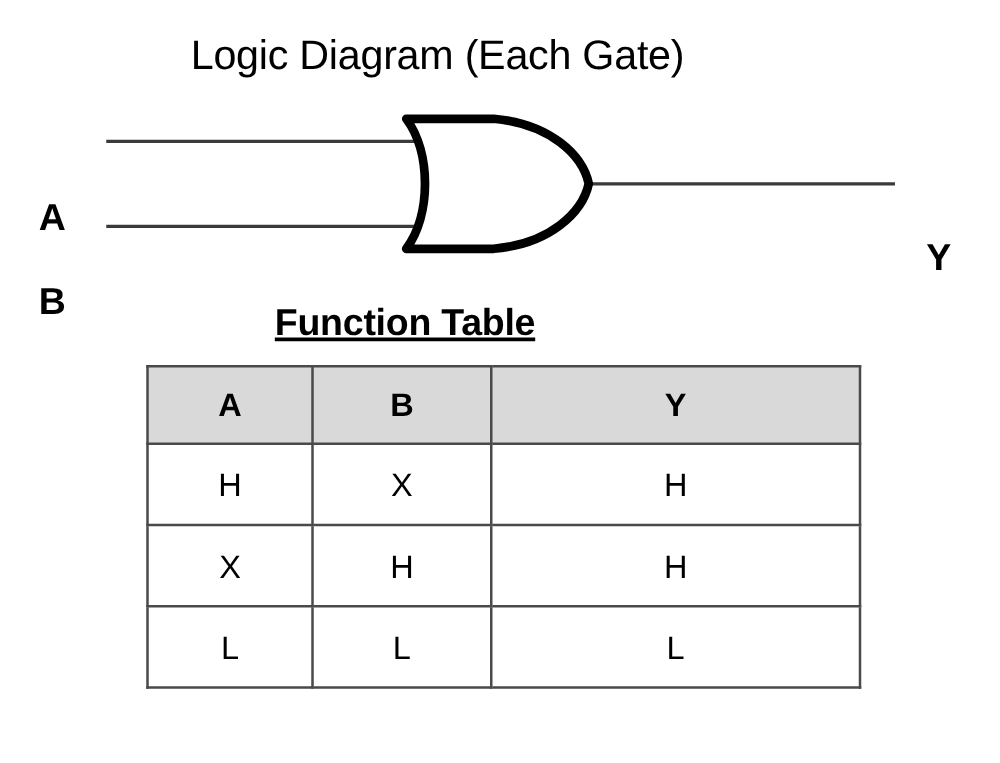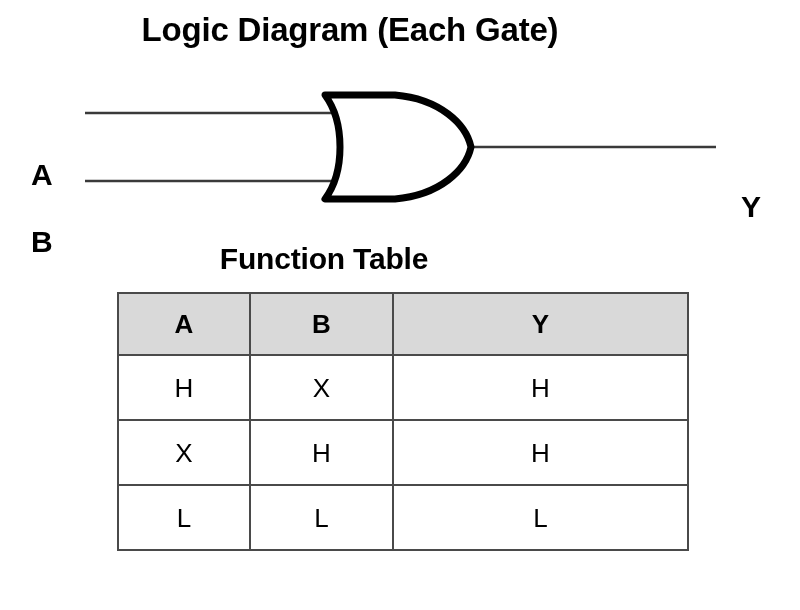--- a/index.html
+++ b/index.html
@@ -21,41 +21,42 @@
     position: absolute;
     left: 0; top: 0;
     width: 800px;
     height: 610px;
   }
 
   
   .diagram-title {
     position: absolute;
     left: 0;
-    top: 10px;
+    top: 24px;
     width: 700px;
     text-align: center;
     font-size: 33px;
-    font-weight: bold;
+    font-weight: normal;
     letter-spacing: -0.2px;
     line-height: 40px;
     white-space: nowrap;
   }
 
   .table-title {
     position: absolute;
     left: 0;
     top: 240px;
     width: 648px;
     text-align: center;
     font-size: 30px;
     font-weight: bold;
     letter-spacing: -0.2px;
     line-height: 38px;
     white-space: nowrap;
+    text-decoration: underline;
   }
 
   
   .logic-diagram {
     position: absolute;
     left: 0;
     top: 60px;
     width: 800px;
     height: 170px;
   }

